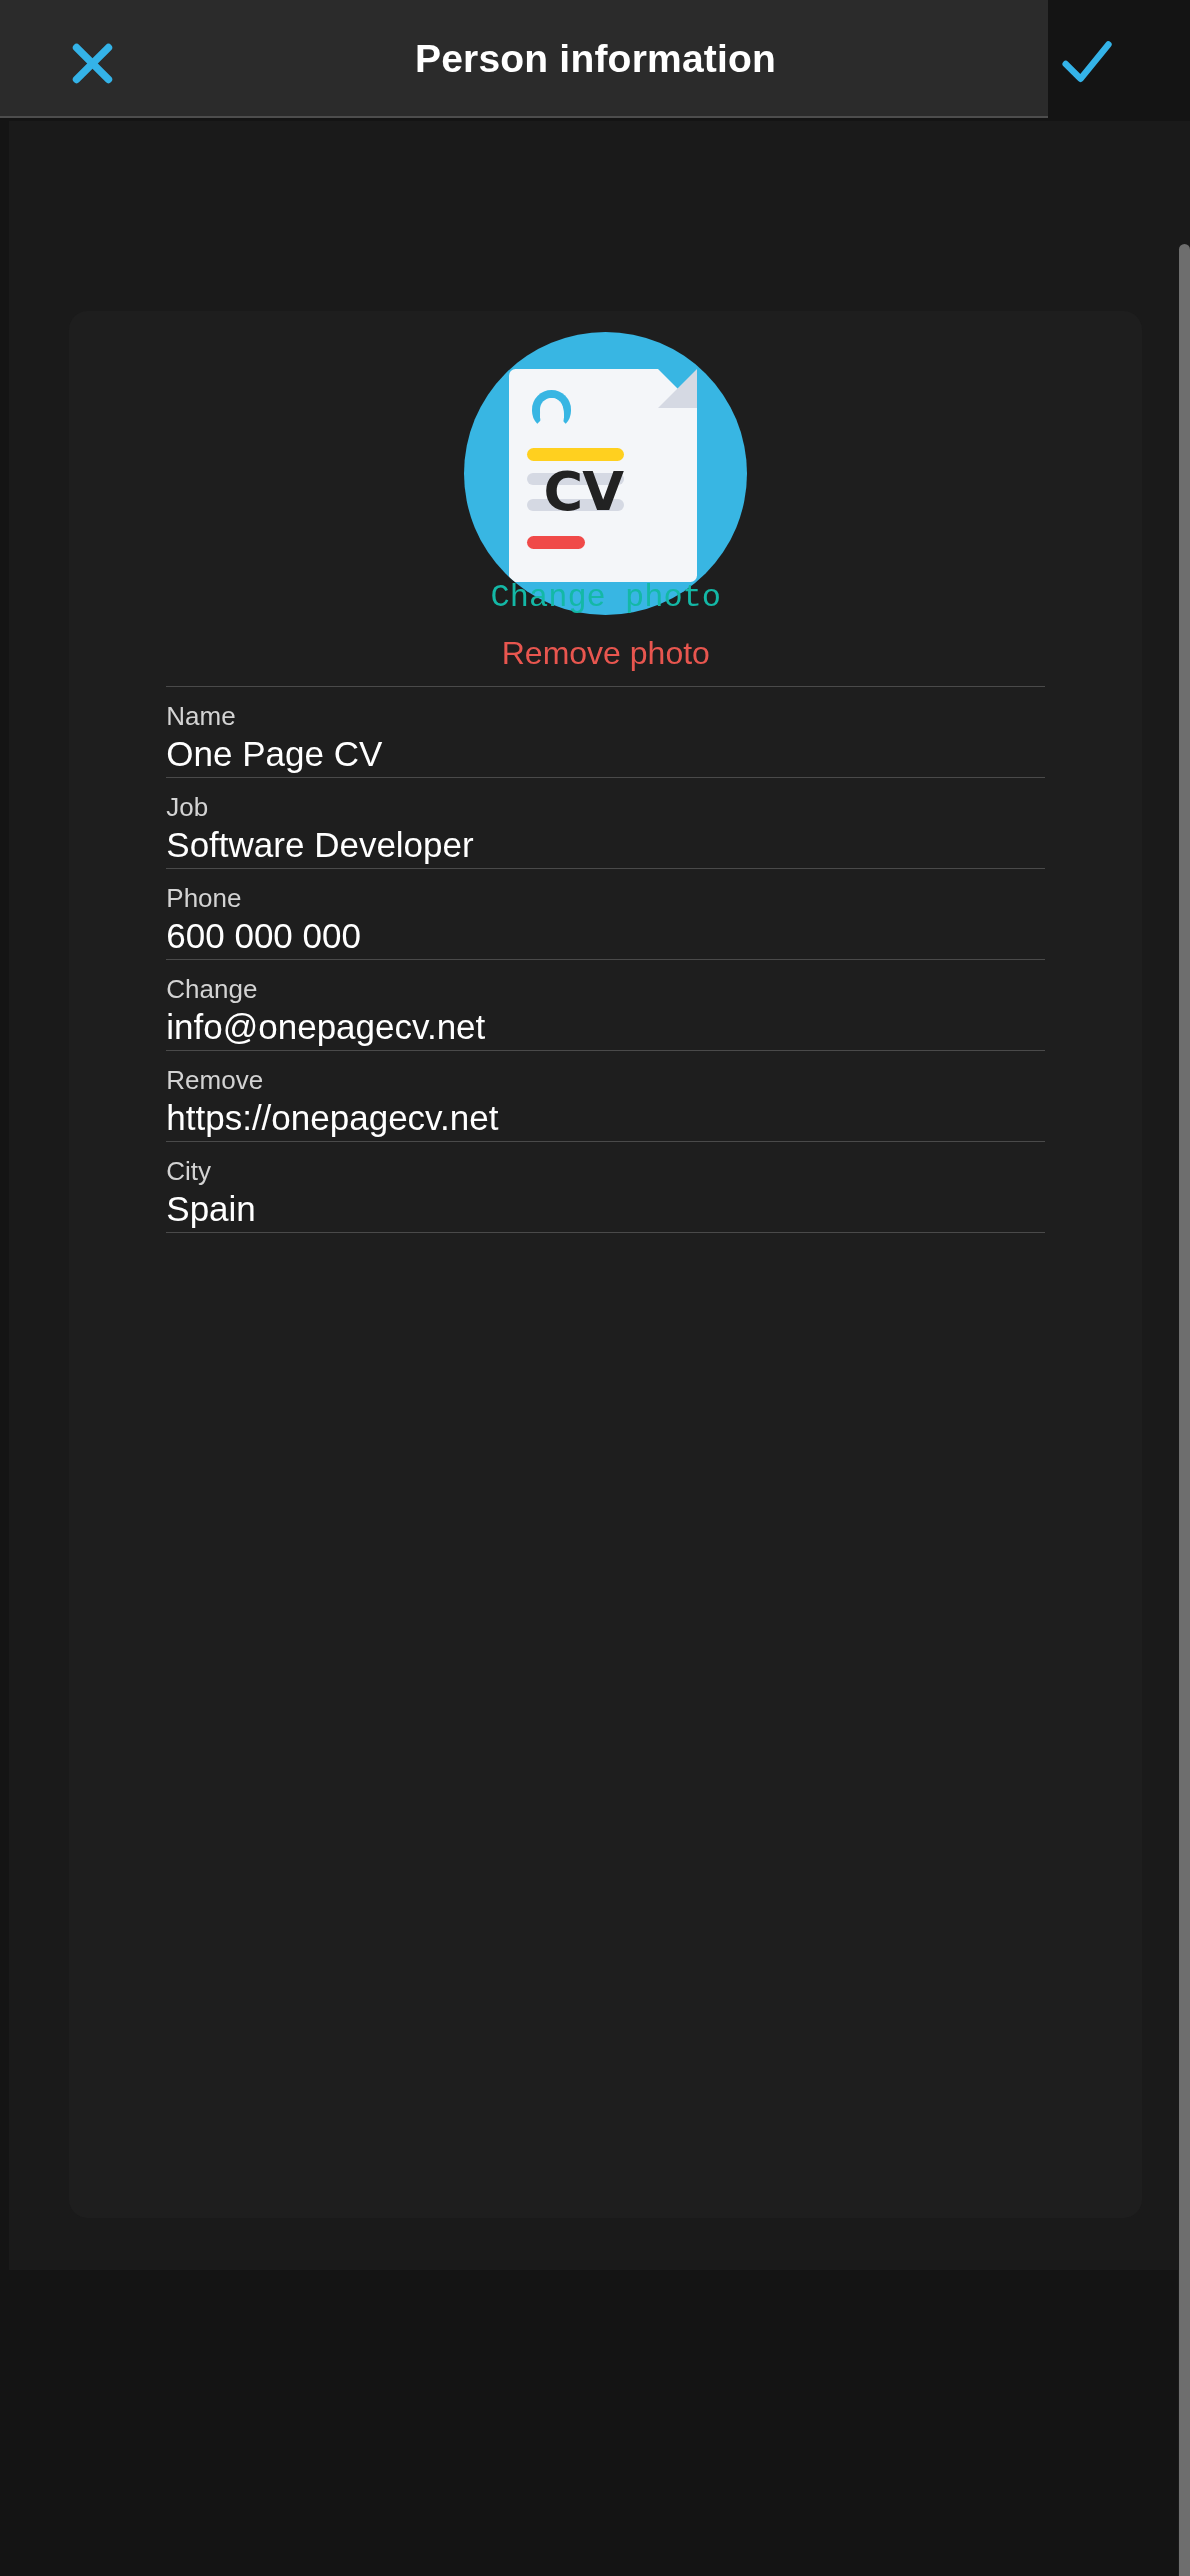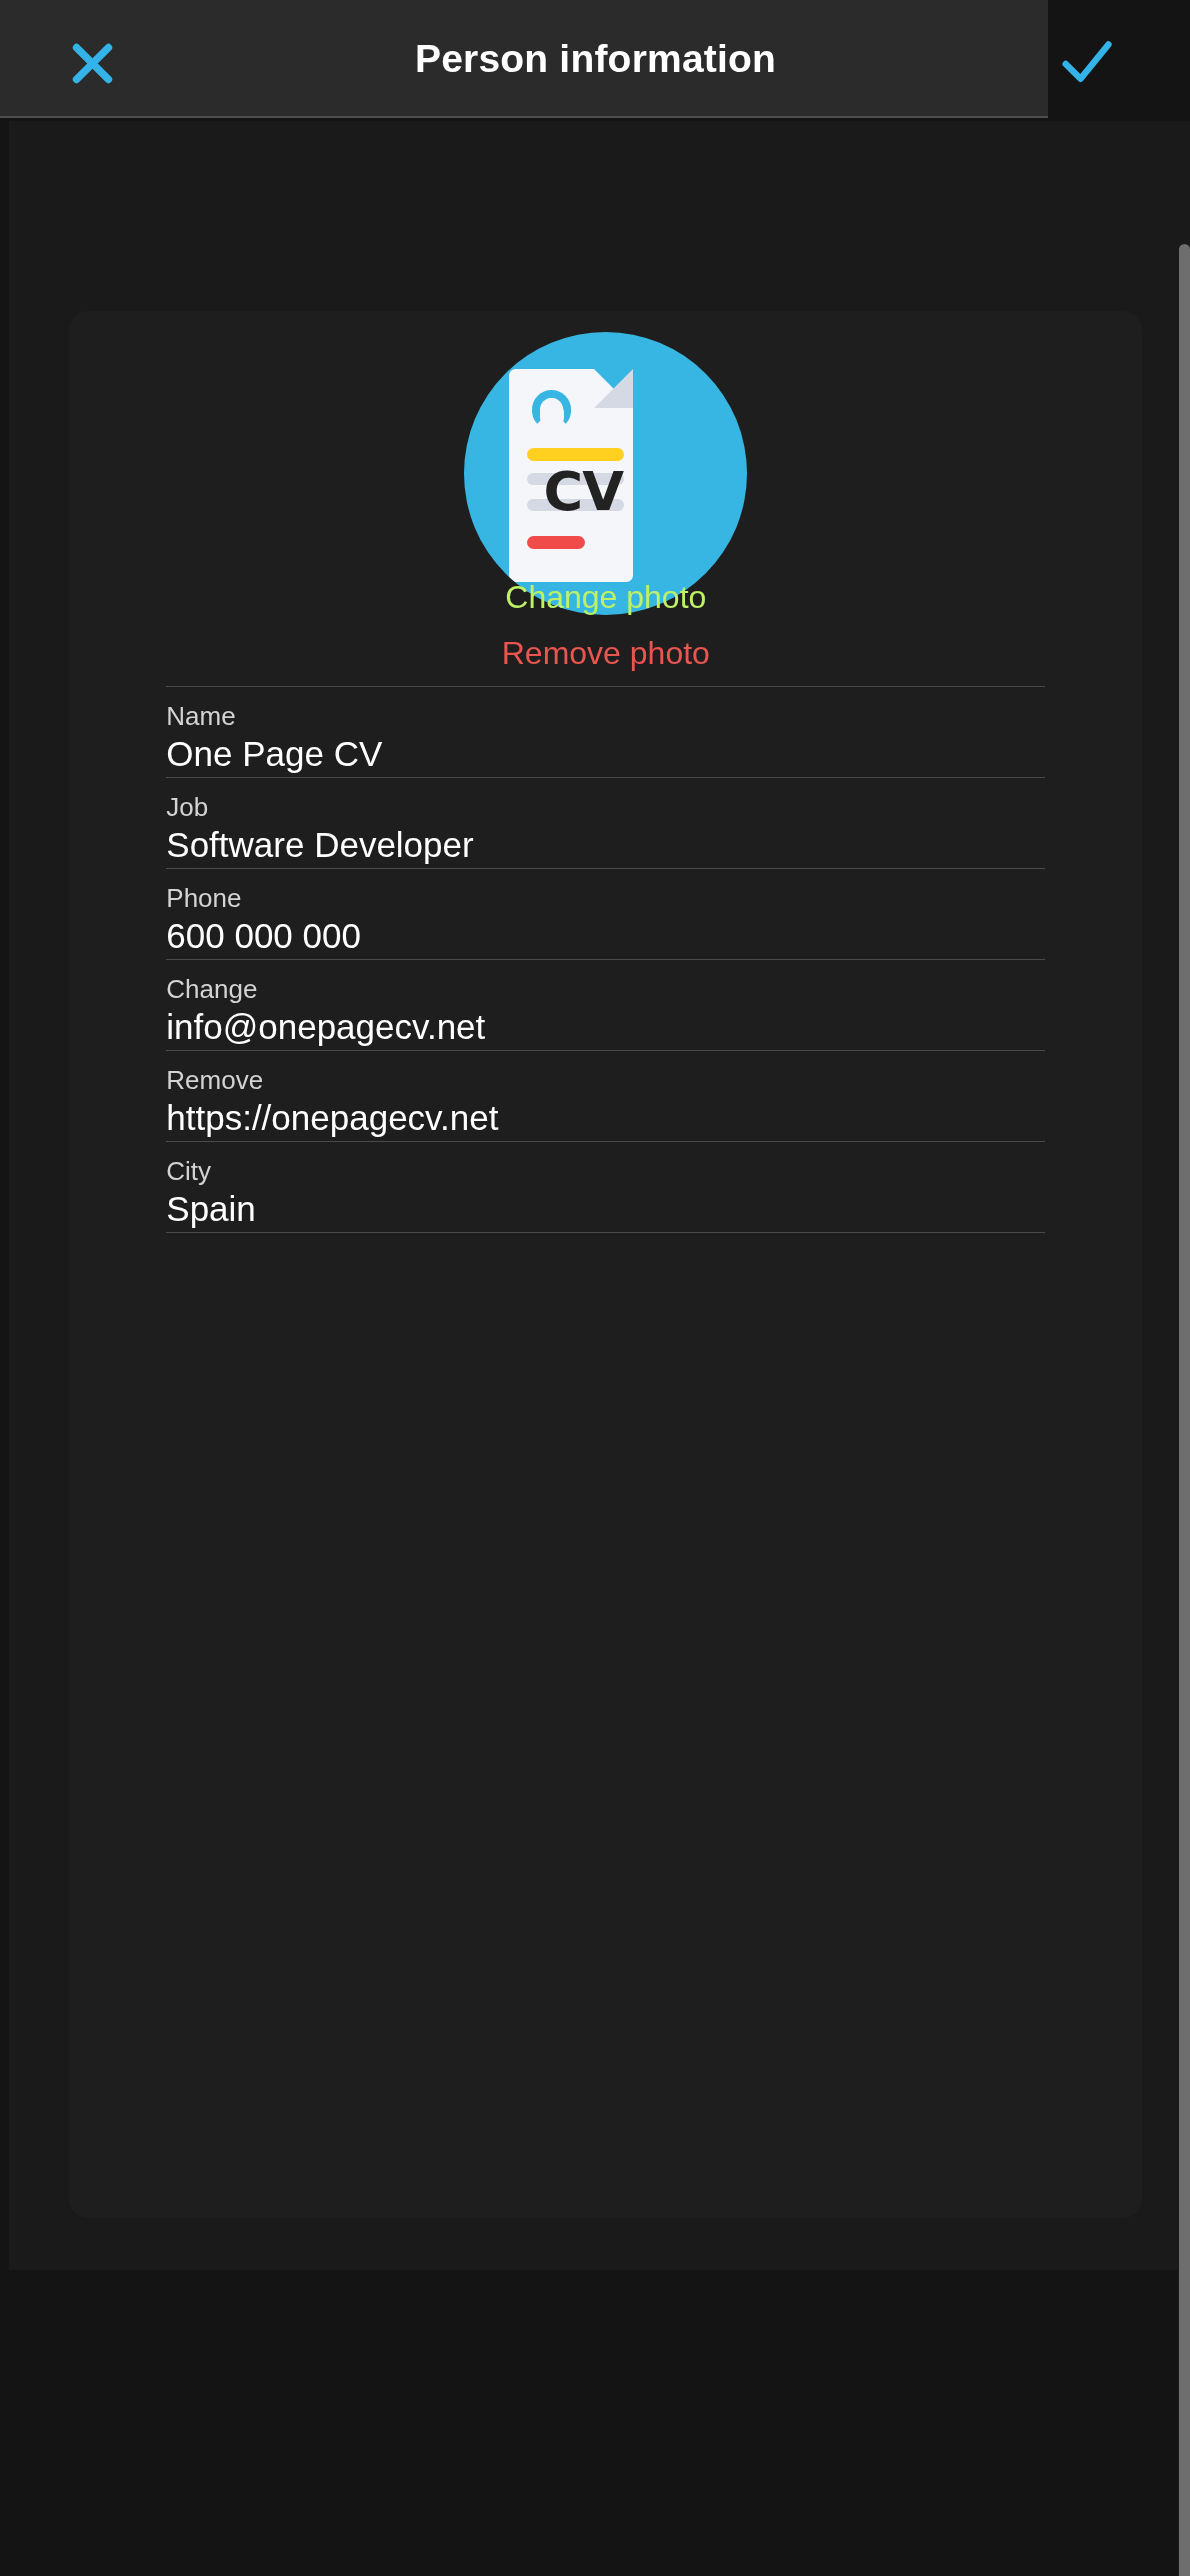--- a/index.html
+++ b/index.html
@@ -45,22 +45,22 @@
   .avatar-wrap{
     position:absolute;left:0;top:0;width:1073px;height:325px;
     display:flex;align-items:center;justify-content:center;
   }
   .avatar-circle{
     width:283px;height:283px;border-radius:50%;
     background:#38b6e3;position:relative;overflow:hidden;
   }
   
   .doc{
-    position:absolute;left:45px;top:37px;width:124px;height:213px;
-    background:#f4f6f9;border-radius:6.5px;
+    position:absolute;left:45px;top:37px;width:160px;height:213px;
+    background:#f4f6f9;border-radius:6.5px;padding-left:28px;
   }
   .doc-fold-cut{
     position:absolute;right:0;top:0;width:0;height:0;
     border-left:39px solid transparent;border-top:39px solid #38b6e3;
   }
   .doc-fold{
     position:absolute;right:0;top:0;width:0;height:0;
     border-left:39px solid transparent;border-bottom:39px solid #d5d9e3;
   }
   .doc-head{
@@ -93,21 +93,21 @@
   .bar-red{
     position:absolute;left:17.6px;top:167px;width:58px;height:13px;
     background:#f04a49;border-radius:6.5px;
   }
 
   
   .photo-action{
     position:absolute;left:0;width:1073px;text-align:center;
     font-size:32px;cursor:pointer;
   }
-  .change-photo{top:268px;color:#bef264;}
+  .change-photo{top:268px;color:#14b8a6;font-family:Liberation Mono, monospace;}
   .remove-photo{top:324px;color:#e8564f;}
 
   
   .fields{
     position:absolute;left:0;top:375px;width:1073px;
   }
   .field{
     position:relative;height:90px;
     border-top:1.9px solid #4a4a4a;
     margin:0 97px 0 97px;

